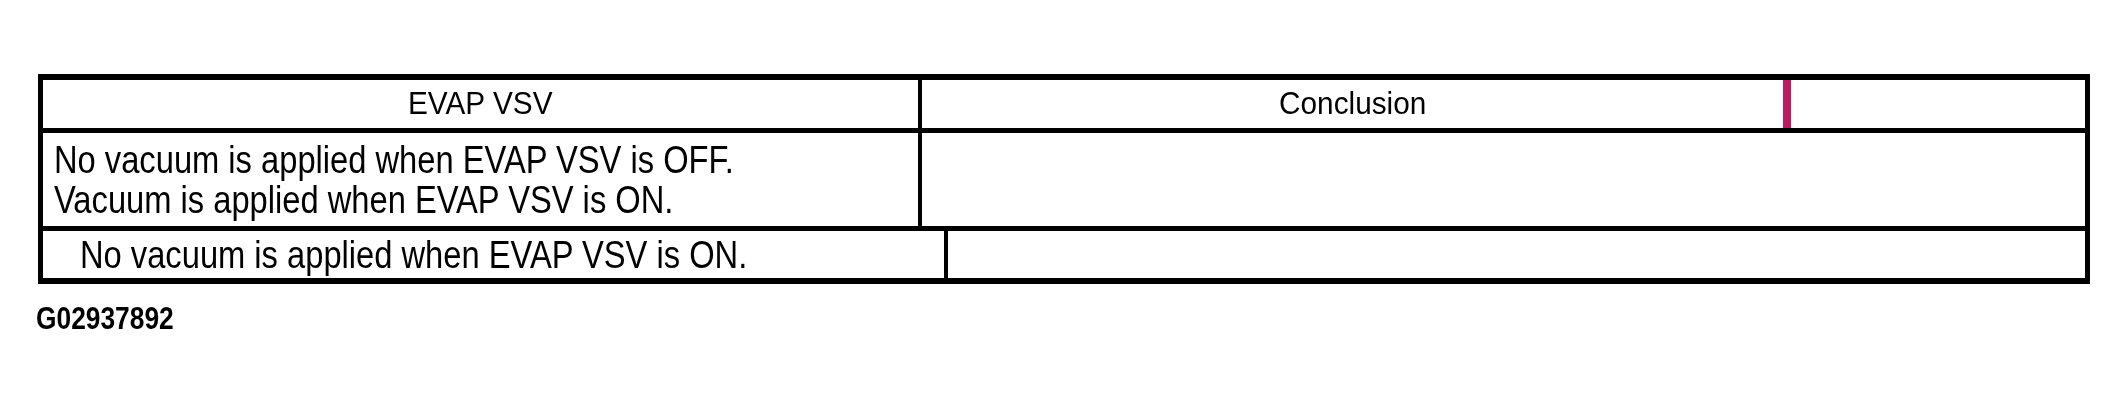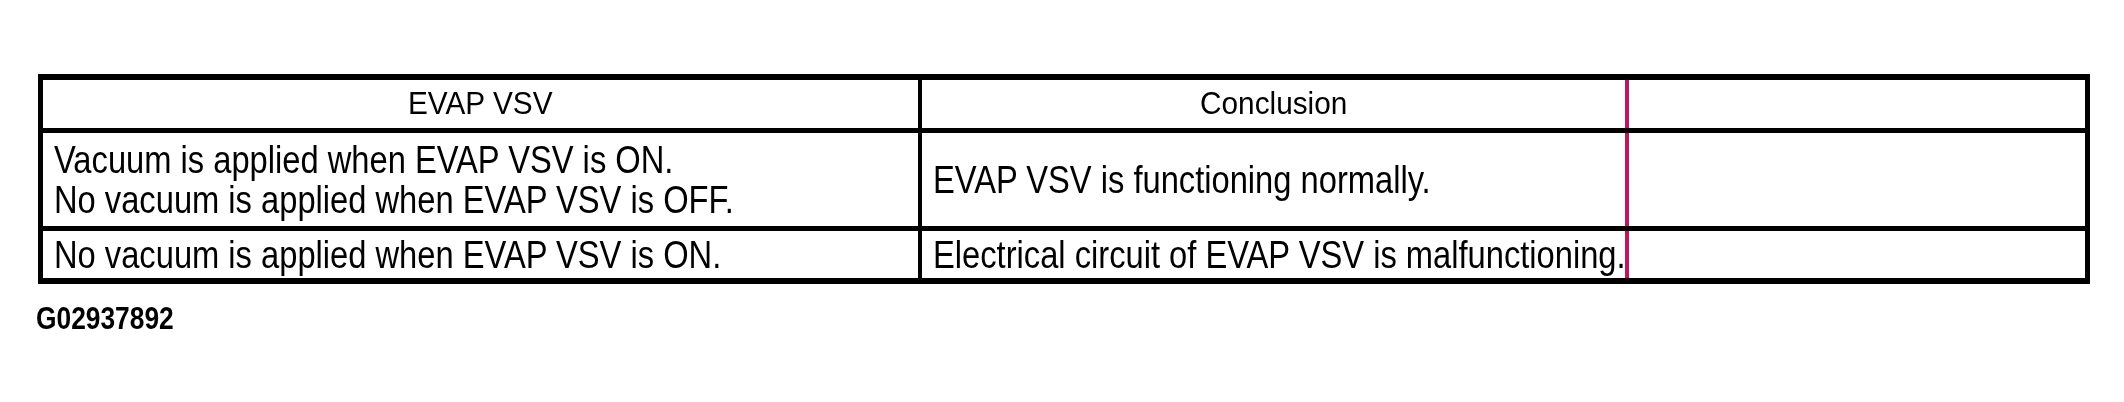--- a/index.html
+++ b/index.html
@@ -23,30 +23,30 @@
     width: 2042px; 
     border: 5px solid #000000;
     border-top-width: 6px;
     border-bottom-width: 6px;
     box-sizing: content-box;
     background: #ffffff;
   }
   .trow { display: flex; }
   .header-row { height: 48px; border-bottom: 5px solid #000000; }
   .body-row-1 { height: 93px; border-bottom: 5px solid #000000; }
-  .body-row-2 { height: 47px; }
+  .body-row-2 { height: 47px; margin-left: 26px; }
   .cell {
     display: flex;
     flex-direction: column;
     justify-content: center;
     box-sizing: border-box;
     overflow: hidden;
   }
   .col1 { width: 879px; border-right: 4px solid #000000; }
-  .col2 { width: 707px; border-right: 4px solid #be185d; }
+  .col2 { width: 869px; border-right: 8px solid #be185d; }
   .col3 { flex: 1 1 auto; }
   .header-cell {
     align-items: center;
     font-size: 31px;
     line-height: 34px;
   }
   .body-cell {
     align-items: flex-start;
     padding-left: 11px;
     font-size: 38px;
@@ -86,42 +86,32 @@
         <span class="cond">EVAP VSV</span>
       </div>
       <div class="cell col2 header-cell">
         <span class="cond">Conclusion</span>
       </div>
     </div>
 
     <div class="trow body-row-1">
       <div class="cell col1 body-cell">
         <div class="line">
-          <span class="cond">Vacuum is applied when EVAP VSV is ON.</span>
+          <span class="cond">No vacuum is applied when EVAP VSV is OFF.</span>
         </div>
         <div class="line">
-          <span class="cond">No vacuum is applied when EVAP VSV is OFF.</span>
-        </div>
-      </div>
-      <div class="cell col2 body-cell">
-        <div class="line">
-          <span class="cond">EVAP VSV is functioning normally.</span>
+          <span class="cond">Vacuum is applied when EVAP VSV is ON.</span>
         </div>
       </div>
     </div>
 
     <div class="trow body-row-2">
       <div class="cell col1 body-cell">
         <div class="line">
           <span class="cond">No vacuum is applied when EVAP VSV is ON.</span>
-        </div>
-      </div>
-      <div class="cell col2 body-cell">
-        <div class="line">
-          <span class="cond">Electrical circuit of EVAP VSV is malfunctioning.</span>
         </div>
       </div>
     </div>
 
   </div>
 
   <div class="figure-id">G02937892</div>
 
 </div>
 

